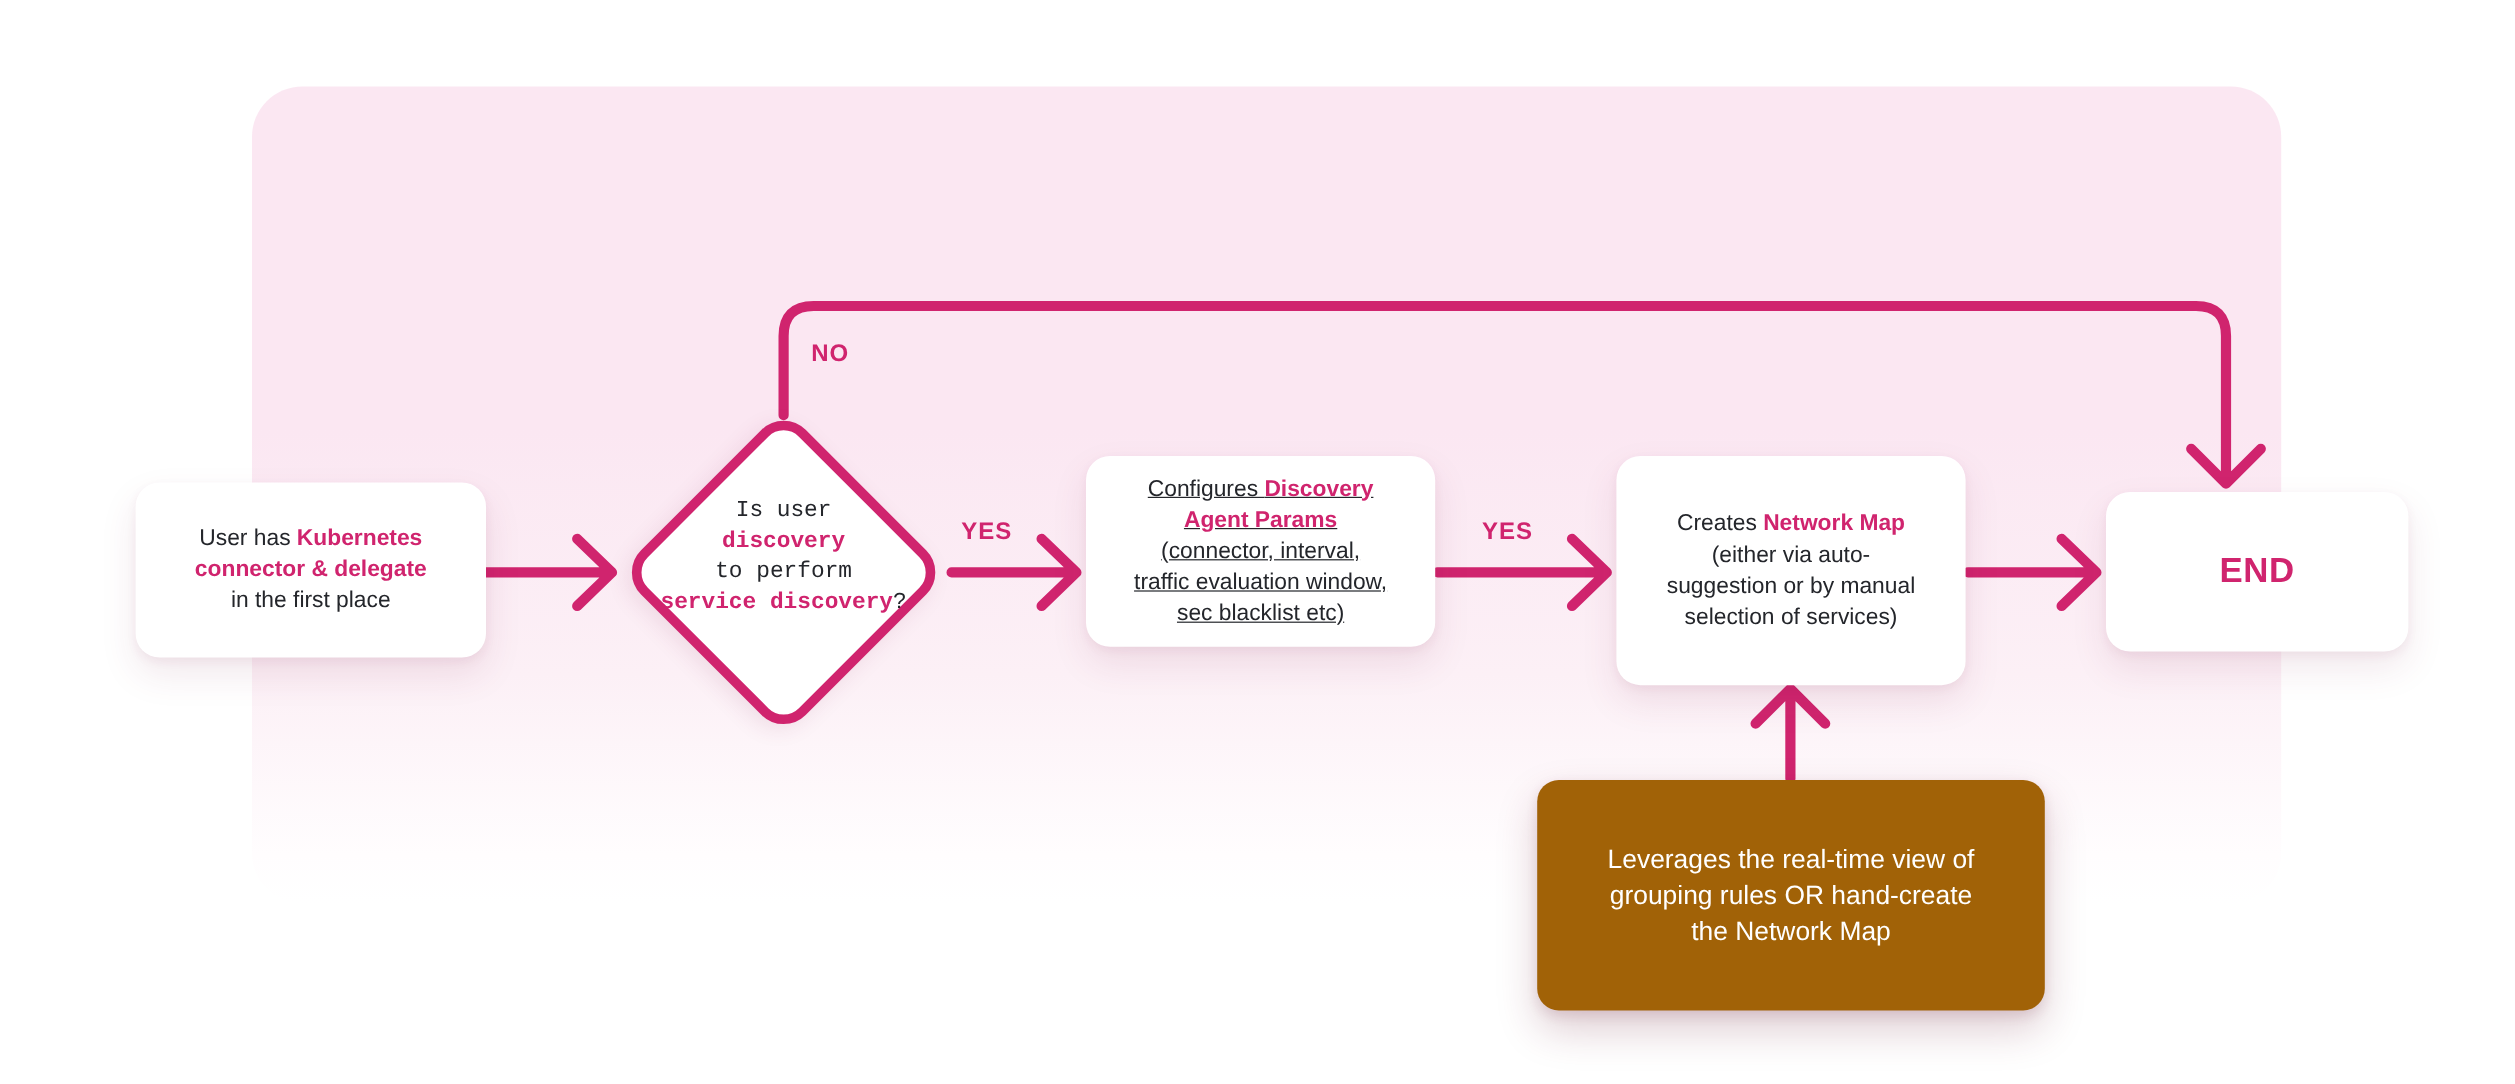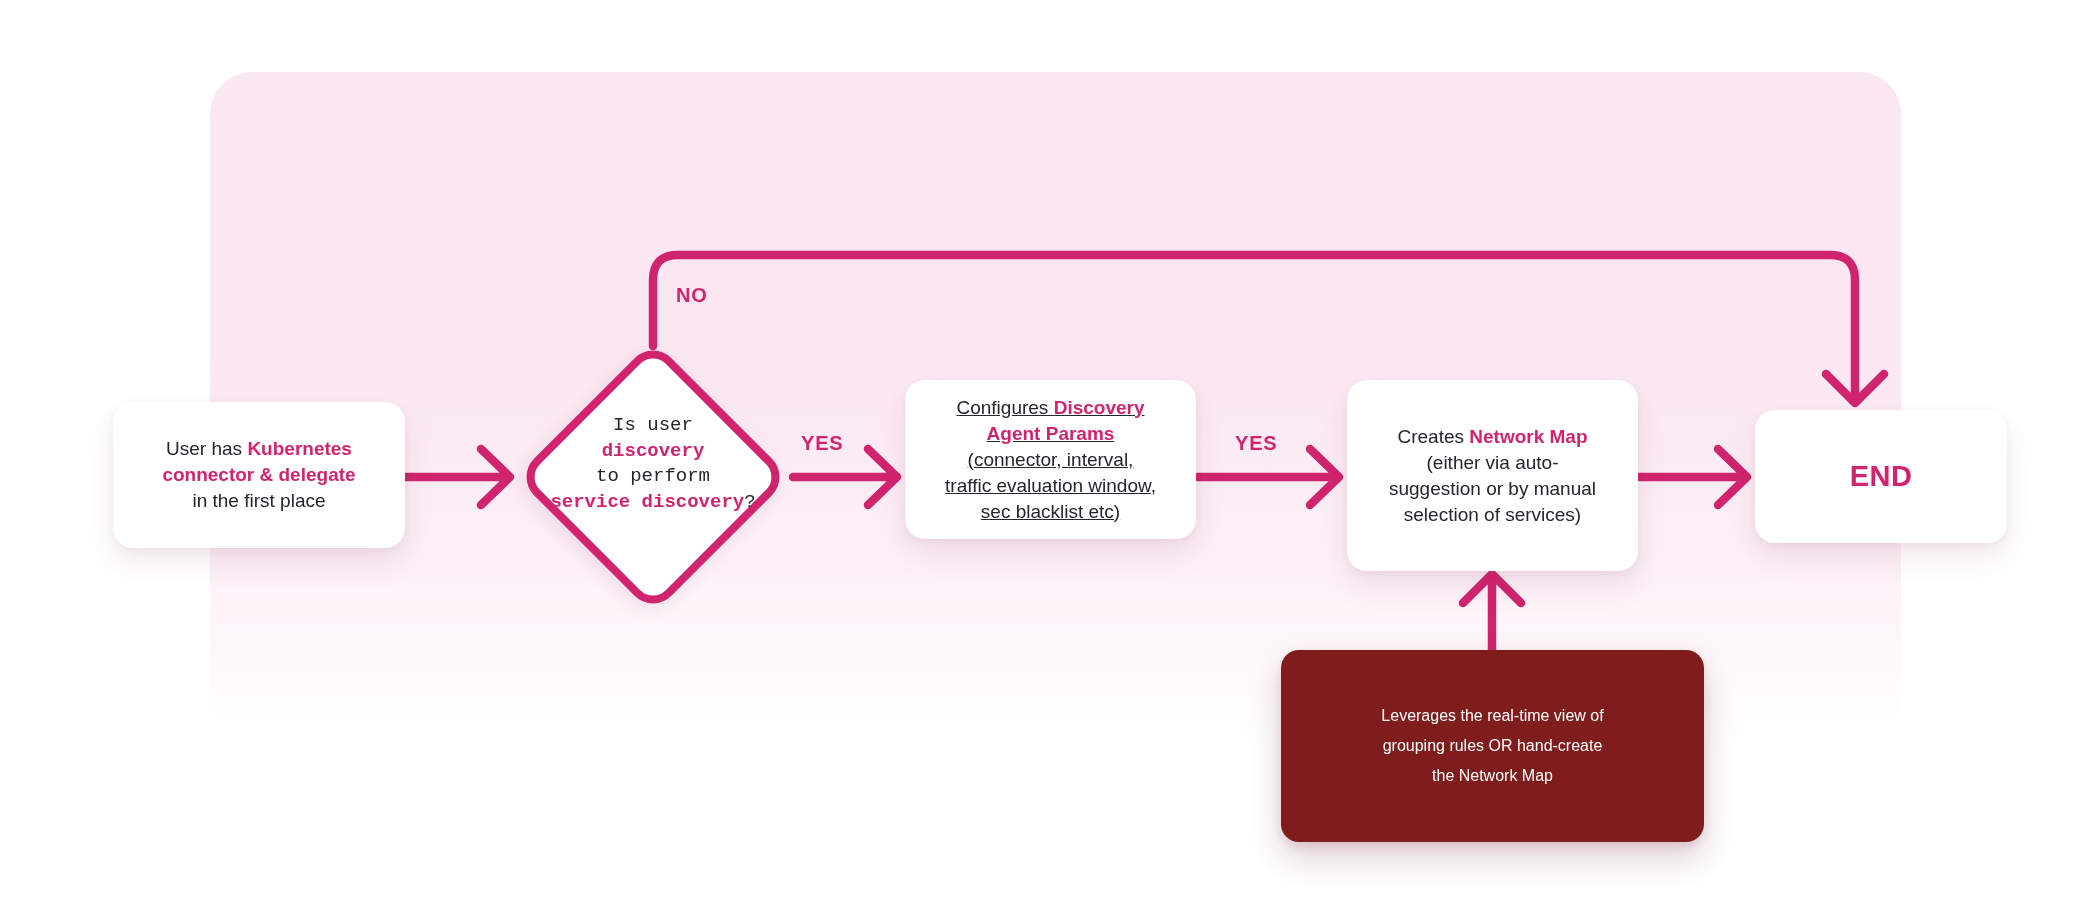--- a/index.html
+++ b/index.html
@@ -47,22 +47,22 @@
     box-shadow:0 6px 18px rgba(128,36,78,0.10);
   }
   .diamond-text{
     position:absolute;left:543px;top:362px;width:220px;height:204px;
     display:flex;flex-direction:column;align-items:center;justify-content:center;
     text-align:center;color:#24262B;font-size:19px;line-height:25.5px;font-family:Liberation Mono, monospace;
   }
   .diamond-text .ln{white-space:nowrap;}
   .box-annotation{
     left:1281px;top:650px;width:423px;height:192px;
-    background:#7f1d1d;color:#ffffff;border-radius:18px;
-    font-size:16px;line-height:30px;
+    background:#a16207;color:#ffffff;border-radius:18px;
+    font-size:22px;line-height:30px;
     box-shadow:0 16px 34px rgba(110,32,56,0.22),0 4px 10px rgba(110,32,56,0.12);
   }
 </style>
 </head>
 <body>
 
 <div class="stage">
 
   <div class="panel"></div>
 

